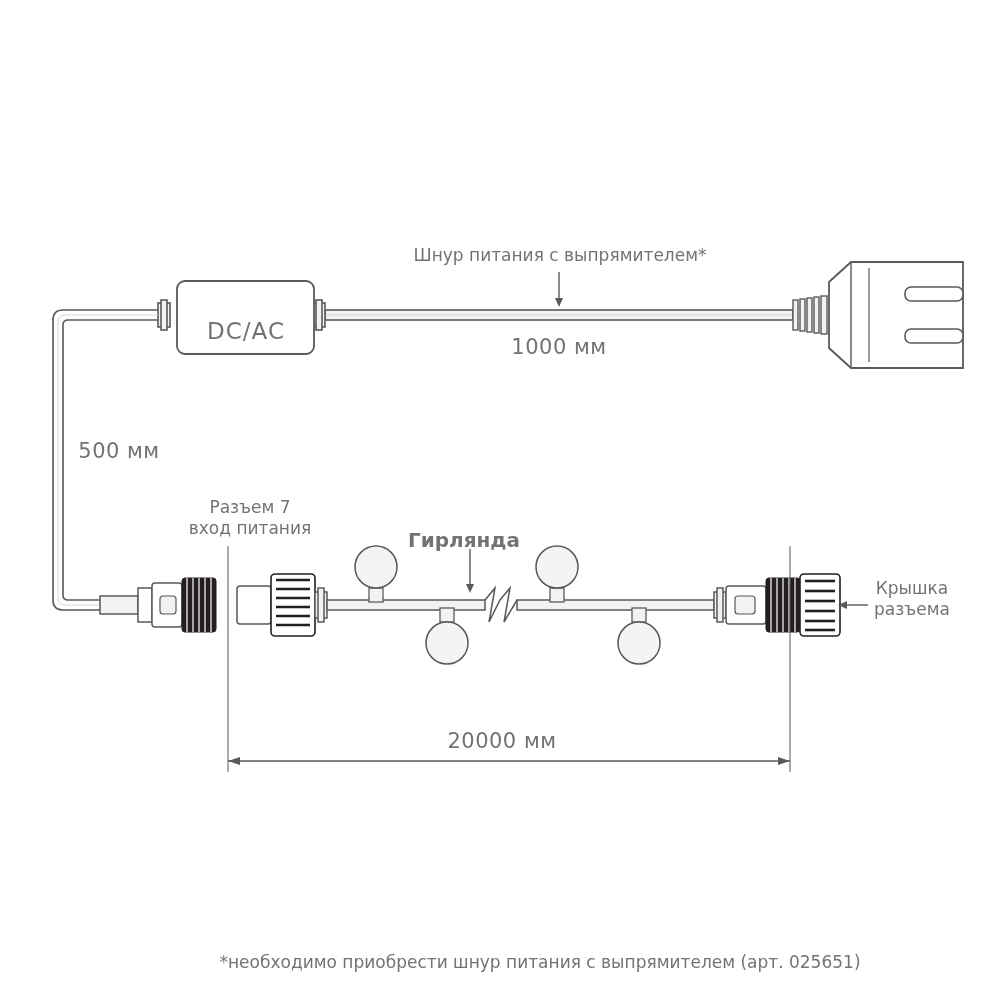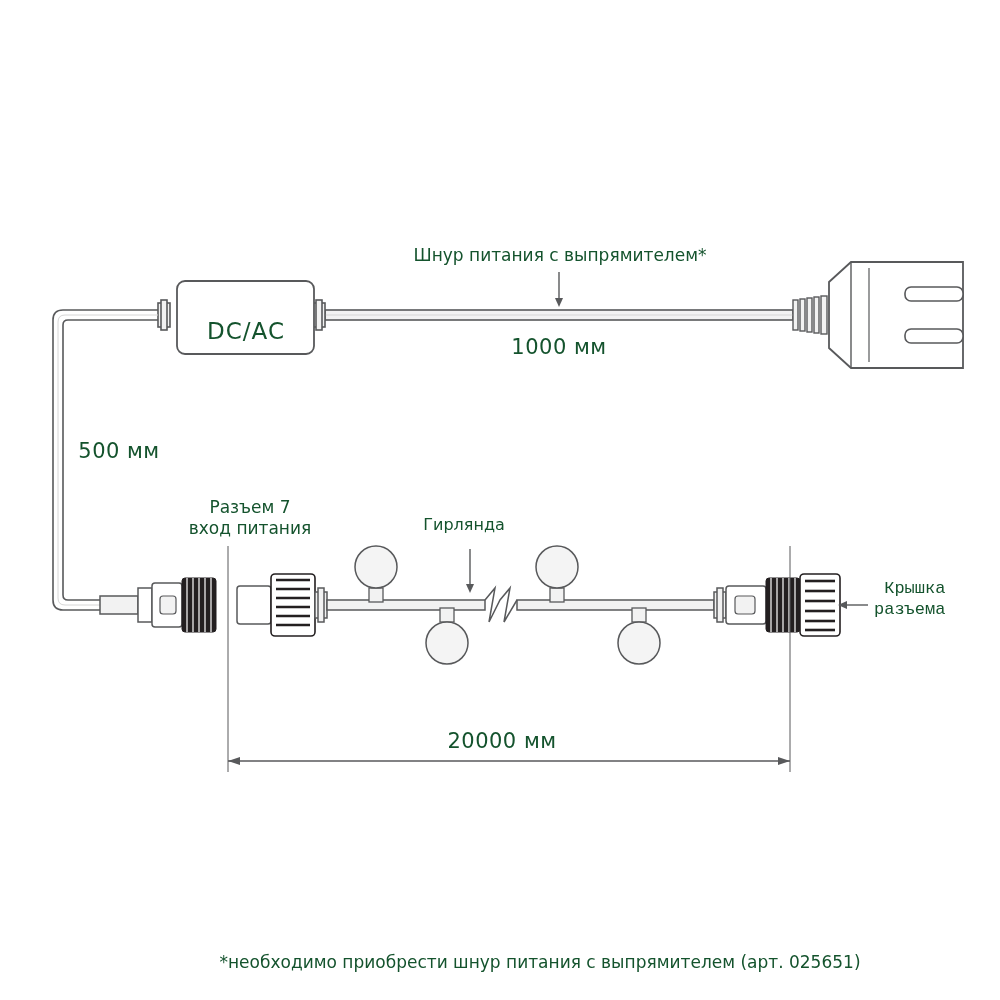--- a/index.html
+++ b/index.html
@@ -20,31 +20,30 @@
     height: 1000px;
   }
   #diagram-svg {
     position: absolute;
     left: 0;
     top: 0;
   }
   .lbl {
     position: absolute;
     font-family: "DejaVu Sans", sans-serif;
-    color: #14532d;
+    color: #737373;
     white-space: pre;
     line-height: 1.25;
   }
   .lbl-center {
     text-align: center;
     transform: translateX(-50%);
   }
   .lbl-left {
-    text-align: right;
-    font-family: Liberation Mono, monospace;
+    text-align: center;
   }
   .t-power-cord {
     font-size: 17px;
     left: 560px;
     top: 245px;
   }
   .t-1000 {
     font-size: 21px;
     left: 559px;
     top: 334px;
@@ -62,23 +61,24 @@
     top: 297px;
     letter-spacing: 1px;
     margin-top: 20px;
   }
   .t-conn1 {
     font-size: 17px;
     left: 250px;
     top: 497px;
   }
   .t-garland {
-    font-size: 16px;
+    font-size: 20px;
     left: 464px;
-    top: 515px;
+    top: 528px;
+    font-weight: bold;
   }
   .t-conn2 {
     font-size: 17px;
     left: 789px;
     top: 497px;
   }
   .t-cap {
     font-size: 17px;
     left: 874px;
     top: 578px;

